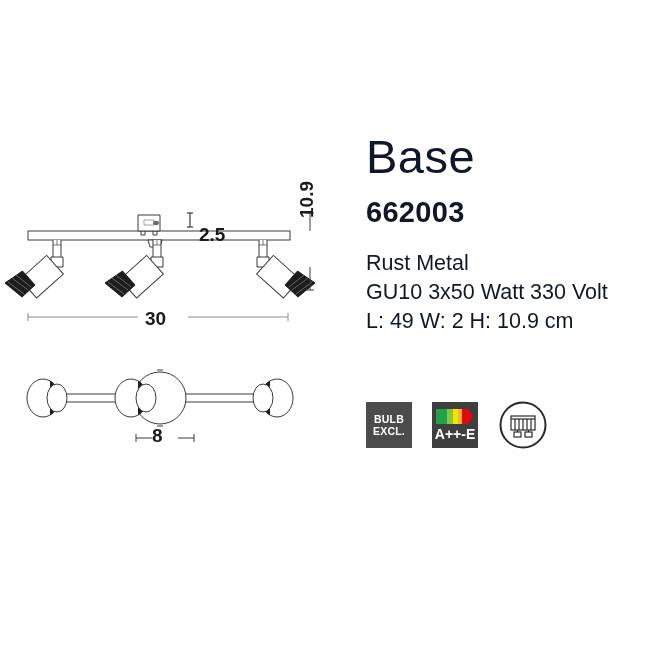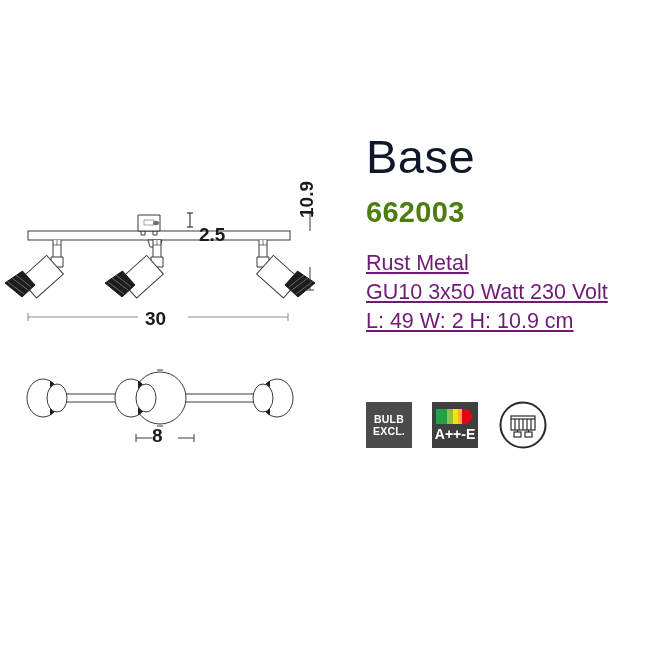--- a/index.html
+++ b/index.html
@@ -26,34 +26,33 @@
     font-size: 47px;
     line-height: 52px;
     color: #0f172a;
     font-weight: 300;
     letter-spacing: 0.5px;
     font-family: "Liberation Sans", sans-serif;
   }
   #product-code {
     font-size: 29px;
     line-height: 34px;
-    color: #4d7c0f;
+    color: #0f172a;
     font-weight: bold;
     margin-top: 12px;
     letter-spacing: 0.3px;
   }
   #spec-list {
     margin-top: 20px;
   }
   .spec-line {
     font-size: 21.5px;
     line-height: 29px;
-    color: #701a75;
+    color: #0f172a;
     white-space: nowrap;
-    text-decoration: underline;
   }
 
   
   #badge-row {
     position: absolute;
     left: 366px;
     top: 400px;
     display: flex;
     align-items: center;
     gap: 20px;
@@ -256,21 +255,21 @@
   </g>
 </svg>
 
 <div class="dim-label" id="dim-label-topwidth">8</div>
 
 <div id="info-panel">
   <div id="product-title">Base</div>
   <div id="product-code">662003</div>
   <div id="spec-list">
     <div class="spec-line">Rust Metal</div>
-    <div class="spec-line">GU10 3x50 Watt 230 Volt</div>
+    <div class="spec-line">GU10 3x50 Watt 330 Volt</div>
     <div class="spec-line">L: 49 W: 2 H: 10.9 cm</div>
   </div>
 </div>
 
 <div id="badge-row">
 
   <div class="badge-square" id="badge-bulb-excluded">
     <div class="badge-text">
       <span>BULB</span><br>
       <span>EXCL.</span>

